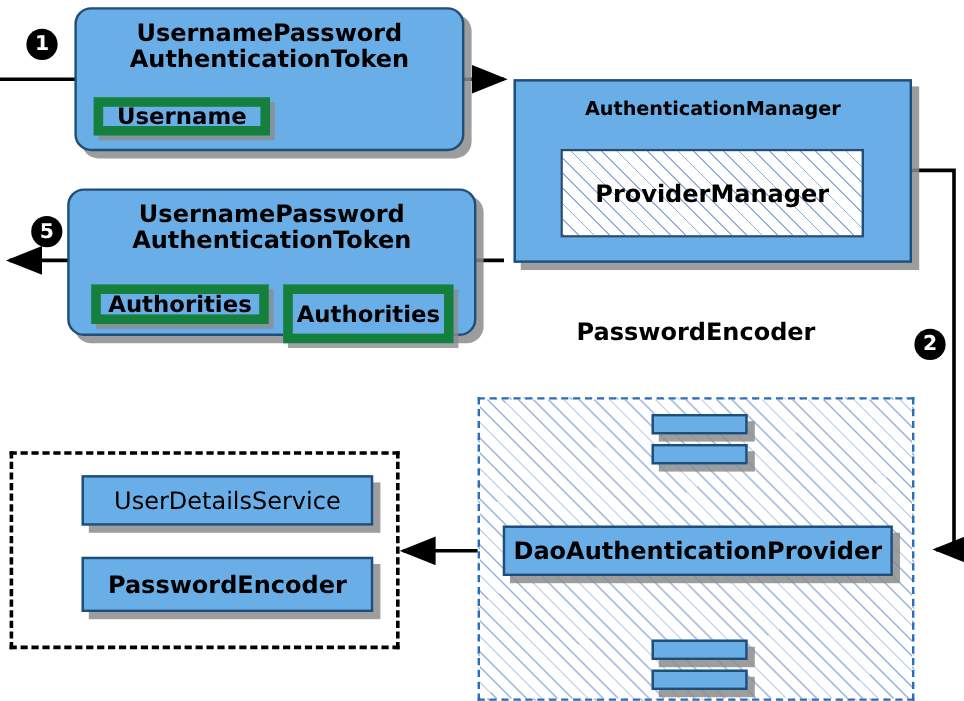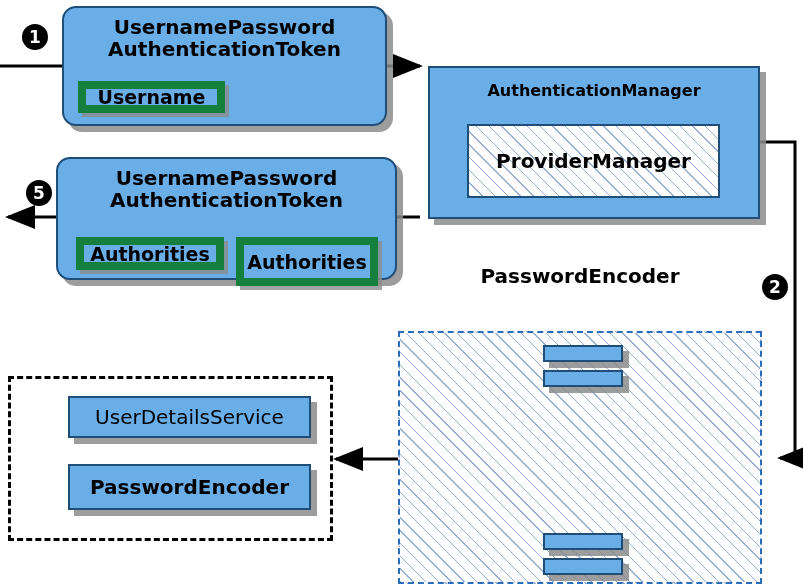--- a/index.html
+++ b/index.html
@@ -136,20 +136,23 @@
 
   <div class="abs label" style="left:455px;top:265px;width:250px;">
     <span>PasswordEncoder</span><br>
   </div>
 
   <div class="abs dashedblue hatch" style="left:398px;top:331px;width:364px;height:253px;"></div>
 
   <div class="abs box shadow" style="left:543px;top:345px;width:80px;height:17px;"></div>
   <div class="abs box shadow" style="left:543px;top:370px;width:80px;height:17px;"></div>
 
+  <div class="abs box shadow" style="left:419px;top:438px;width:325px;height:42px;">
+    <span style="font-size:20px;font-weight:bold;">DaoAuthenticationProvider</span>
+  </div>
 
   <div class="abs box shadow" style="left:543px;top:533px;width:80px;height:17px;"></div>
   <div class="abs box shadow" style="left:543px;top:558px;width:80px;height:17px;"></div>
 
   <div class="abs dashedbox" style="left:8px;top:376px;width:325px;height:165px;"></div>
 
   <div class="abs box shadow" style="left:68px;top:396px;width:243px;height:42px;">
     <span style="font-size:20px;font-weight:normal;">UserDetailsService</span>
   </div>
 

